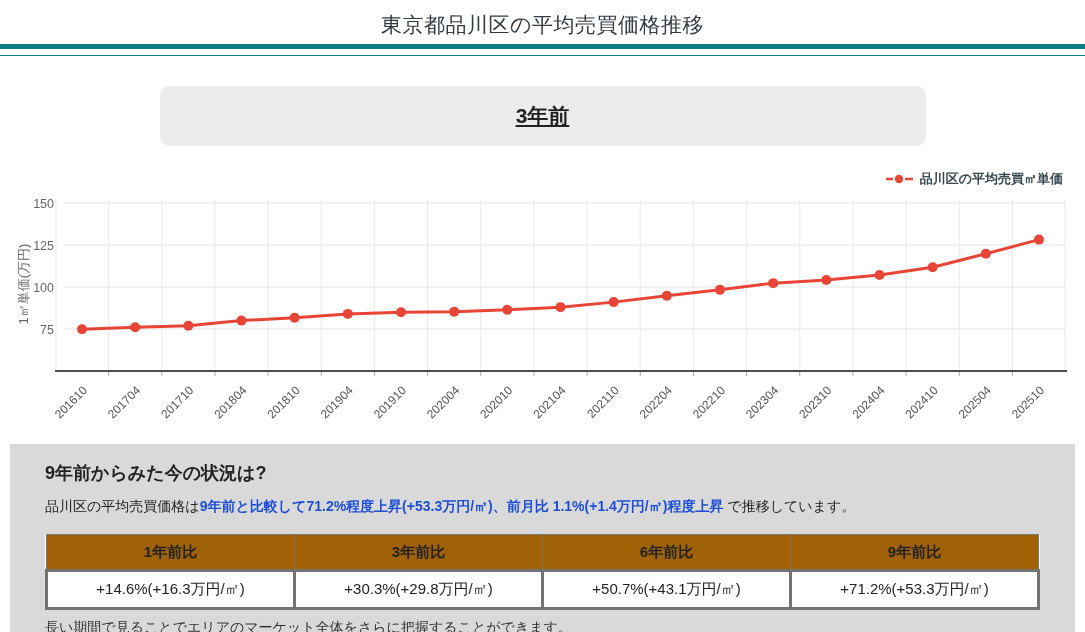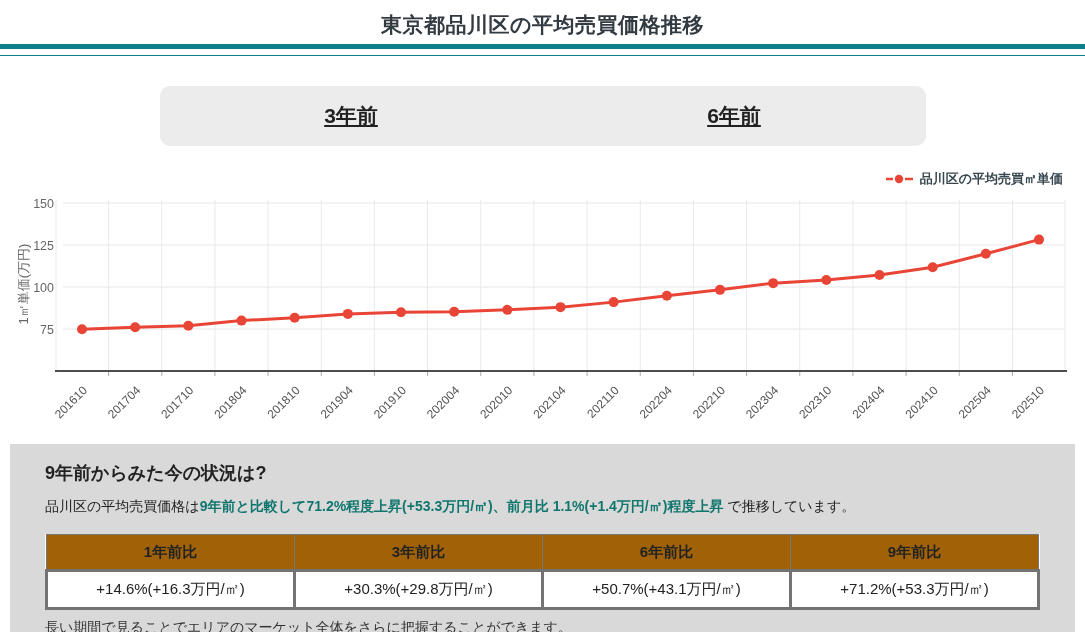--- a/index.html
+++ b/index.html
@@ -4,21 +4,21 @@
 <style>
   * { box-sizing: border-box; }
   html, body { margin: 0; padding: 0; }
   body {
     width: 1085px; height: 632px; overflow: hidden;
     background: #fff; color: #333;
     font-family: "Liberation Sans", "DejaVu Sans", sans-serif;
   }
   .page-title {
     margin: 0; padding-top: 11px; text-align: center;
-    font-size: 21px; font-weight: bold; color: #323a42; letter-spacing: .5px;
+    font-size: 21px; font-weight: normal; color: #323a42; letter-spacing: .5px;
   }
   .divider-thick { height: 5px; background: #0d7f8b; margin-top: 5px; }
   .divider-thin  { height: 1px; background: #0d7f8b; margin-top: 6px; }
 
   .tab-bar {
     width: 766px; height: 60px; margin: 30px auto 0;
     background: #ececec; border-radius: 10px;
     display: flex; align-items: stretch;
   }
   .tab-cell { flex: 1; display: flex; align-items: center; justify-content: center; }
@@ -38,21 +38,21 @@
     margin: 24px 22px 0 0; font-size: 13px; font-weight: bold; color: #37474f;
   }
   .chart-wrap { margin: 10px 0 0 15px; }
 
   .panel {
     margin: 10px 10px 0; height: 195px;
     background: #d9d9d9; padding: 16px 35px 0;
   }
   .panel-heading { margin: 0; font-size: 18px; line-height: 26px; font-weight: bold; color: #222; }
   .panel-text { margin: 10px 0 0; font-size: 14px; line-height: 20px; color: #222; }
-  .hl { color: #0f766e; font-weight: bold; }
+  .hl { color: #1d4ed8; font-weight: bold; }
 
   .cmp-table {
     width: 100%; margin-top: 18px; border-collapse: collapse; background: #fff;
   }
   .cmp-table th {
     border: 1px solid #777; background: #a16207; height: 36px;
     font-size: 15px; font-weight: bold; color: #222; text-align: center;
   }
   .cmp-table td {
     border: 3px solid #737373; background: #fff; height: 38px;
@@ -65,23 +65,20 @@
 
 <header>
   <h1 class="page-title">東京都品川区の平均売買価格推移</h1>
   <div class="divider-thick"></div>
   <div class="divider-thin"></div>
 </header>
 
 <nav class="tab-bar">
   <div class="tab-cell">
     <span class="tab-link">3年前</span>
-  </div>
-  <div class="tab-cell">
-    <span class="tab-link">6年前</span>
   </div>
 </nav>
 
 <div class="legend-row">
   <svg width="27" height="10">
     <line x1="0" y1="5" x2="7" y2="5" stroke="#e84537" stroke-width="2.5"></line>
     <circle cx="13" cy="5" r="4.2" fill="#e84537"></circle>
     <line x1="19" y1="5" x2="27" y2="5" stroke="#e84537" stroke-width="2.5"></line>
   </svg>
   <span>品川区の平均売買㎡単価</span>

